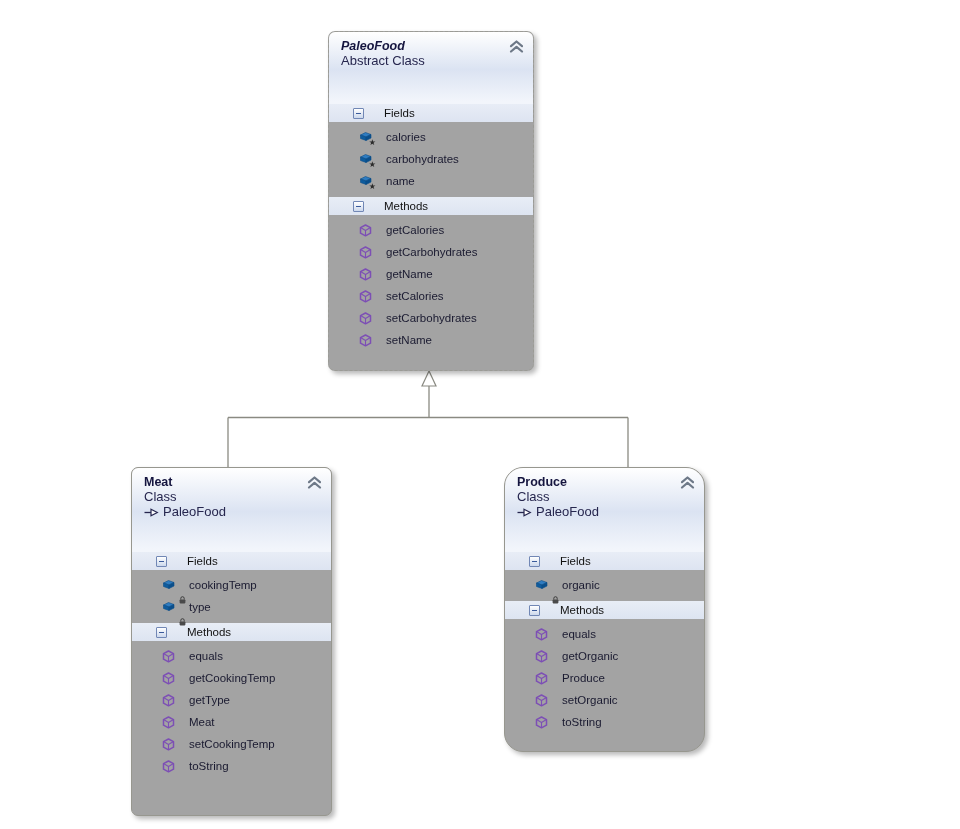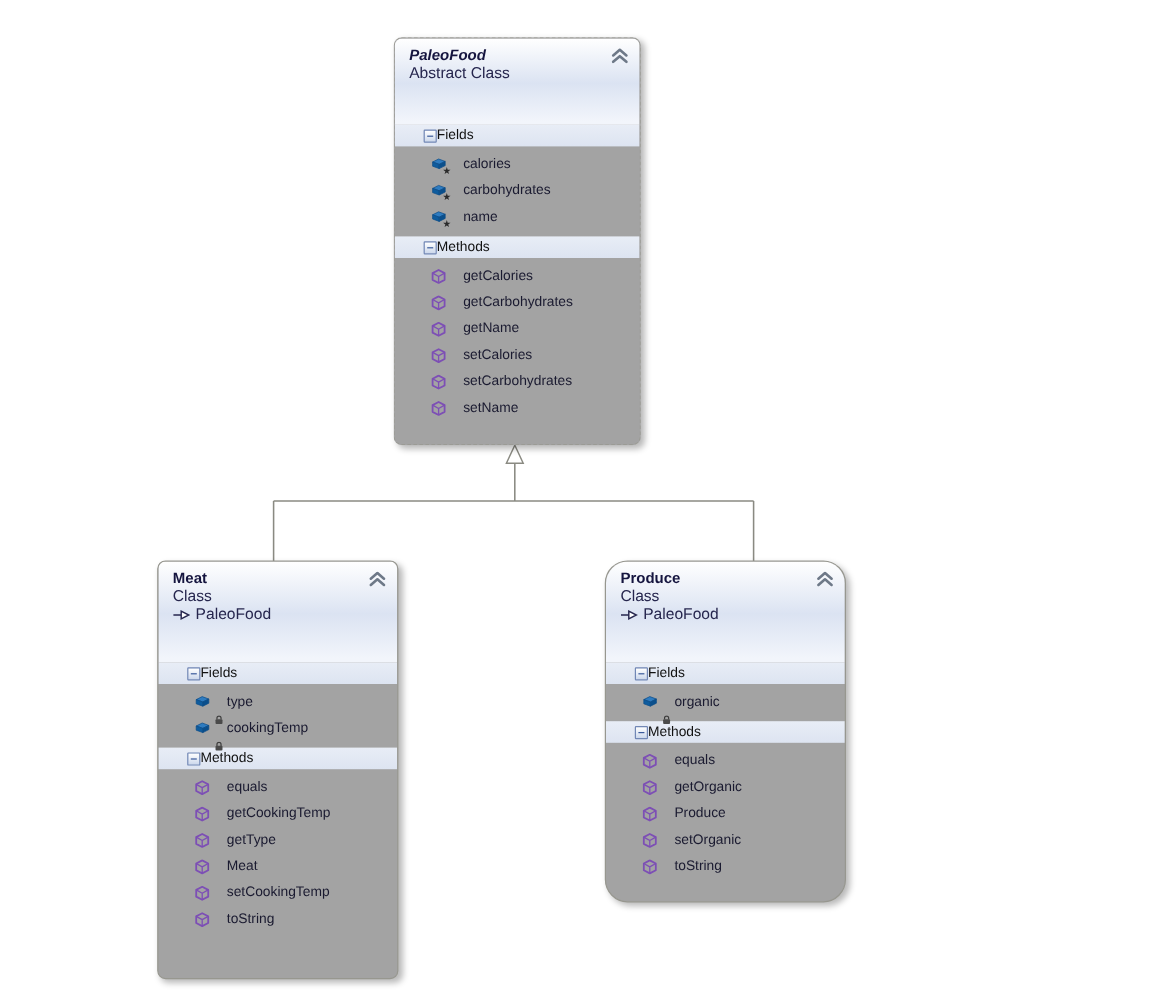--- a/index.html
+++ b/index.html
@@ -19,21 +19,21 @@
     background:linear-gradient(180deg,#ffffff 0%,#dbe3f2 52%,#f2f5fb 96%);}
   .hdr.h72{height:72px;}
   .hdr.h84{height:84px;}
   .title{font-size:12.5px;font-weight:bold;color:#15153f;line-height:15px;}
   .abstract .title{font-style:italic;}
   .sub{font-size:13px;color:#26264e;line-height:14px;}
   .base-row{display:flex;align-items:center;gap:4px;margin-top:1px;}
   .chev{position:absolute;top:8px;right:9px;width:15px;height:13px;cursor:pointer;
     background:none;border:none;padding:0;}
   .strip{
-    height:18px;display:flex;align-items:center;gap:0;padding-left:24px;
+    height:18px;display:flex;align-items:center;gap:20px;padding-left:24px;
     background:linear-gradient(180deg,#e8edf6 0%,#dde4f1 100%);
     font-size:11.5px;color:#111111;
   }
   .strip.mt{margin-top:5px;align-items:center;}
   .rows{margin-top:4px;}
   .row{height:22px;display:flex;align-items:center;padding-left:30px;gap:12px;}
   .mname{font-size:11.5px;color:#1a1a30;white-space:nowrap;}
   .micon{position:relative;width:15px;height:14px;flex:0 0 15px;display:inline-block;}
   .micon svg{position:absolute;left:0;top:1px;}
   .badge{position:absolute;right:-2px;bottom:-3px;line-height:1;}
@@ -201,37 +201,37 @@
             <path d="M1.5,4 7,6 7,9.5 1.5,7.5Z" fill="#0e5c9e" stroke="#0c4d88" stroke-width=".6"></path>
             <path d="M7,6 12,3.5 12,7 7,9.5Z" fill="#0a4f8c" stroke="#0c4d88" stroke-width=".6"></path>
           </svg>
         <span class="badge">
             <svg width="7" height="8" viewBox="0 0 7 8">
               <path d="M1.8,3.6 V2.4 a1.7,1.7 0 0 1 3.4,0 V3.6" fill="none" stroke="#3c3c3c" stroke-width="1"></path>
               <rect x="0.6" y="3.4" width="5.8" height="4" rx="0.8" fill="#4a4a4a"></rect>
             </svg>
           </span>
       </span>
-      <span class="mname">type</span>
+      <span class="mname">cookingTemp</span>
     </div>
     <div class="row">
       <span class="micon">
         <svg width="13" height="11" viewBox="0 0 13 11">
             <path d="M1.5,4 6.5,1.5 12,3.5 7,6Z" fill="#2f7cc0" stroke="#0c4d88" stroke-width=".6"></path>
             <path d="M1.5,4 7,6 7,9.5 1.5,7.5Z" fill="#0e5c9e" stroke="#0c4d88" stroke-width=".6"></path>
             <path d="M7,6 12,3.5 12,7 7,9.5Z" fill="#0a4f8c" stroke="#0c4d88" stroke-width=".6"></path>
           </svg>
         <span class="badge">
             <svg width="7" height="8" viewBox="0 0 7 8">
               <path d="M1.8,3.6 V2.4 a1.7,1.7 0 0 1 3.4,0 V3.6" fill="none" stroke="#3c3c3c" stroke-width="1"></path>
               <rect x="0.6" y="3.4" width="5.8" height="4" rx="0.8" fill="#4a4a4a"></rect>
             </svg>
           </span>
       </span>
-      <span class="mname">cookingTemp</span>
+      <span class="mname">type</span>
     </div>
   </div>
 
   <div class="strip mt">
     <span class="minusbox"></span>
     <span>Methods</span>
   </div>
   <div class="rows">
     <div class="row">
       <span class="micon">

